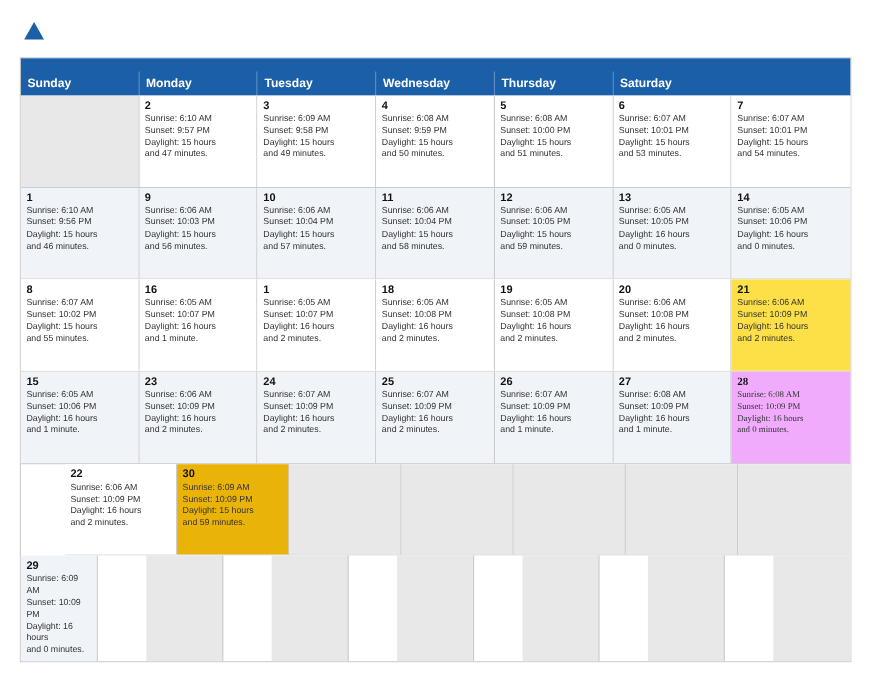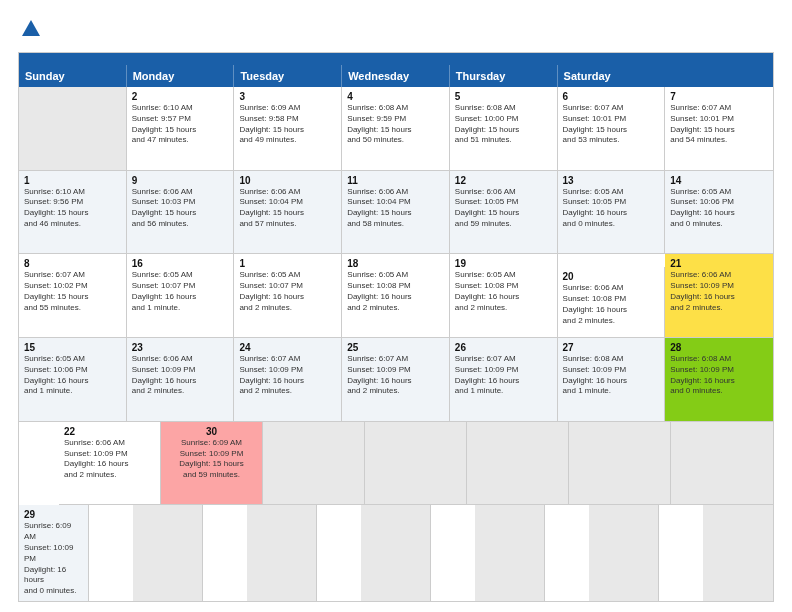--- a/index.html
+++ b/index.html
@@ -222,21 +222,21 @@
             <div class="day-info">Sunrise: 6:05 AM<br>Sunset: 10:07 PM<br>Daylight: 16 hours<br>and 2 minutes.</div>
           </div>
           <div class="cal-cell" style="background: rgb(255, 255, 255);">
             <span class="day-num">18</span>
             <div class="day-info">Sunrise: 6:05 AM<br>Sunset: 10:08 PM<br>Daylight: 16 hours<br>and 2 minutes.</div>
           </div>
           <div class="cal-cell" style="background: rgb(255, 255, 255);">
             <span class="day-num">19</span>
             <div class="day-info">Sunrise: 6:05 AM<br>Sunset: 10:08 PM<br>Daylight: 16 hours<br>and 2 minutes.</div>
           </div>
-          <div class="cal-cell" style="background: rgb(255, 255, 255); margin-top: 13px;">
+          <div class="cal-cell" style="background: rgb(255, 255, 255);">
             <span class="day-num">20</span>
             <div class="day-info">Sunrise: 6:06 AM<br>Sunset: 10:08 PM<br>Daylight: 16 hours<br>and 2 minutes.</div>
           </div>
           <div class="cal-cell" style="background: #fde047;">
             <span class="day-num">21</span>
             <div class="day-info">Sunrise: 6:06 AM<br>Sunset: 10:09 PM<br>Daylight: 16 hours<br>and 2 minutes.</div>
           </div>
         </div>
         <div class="cal-row" style="background: rgb(240, 244, 248);">
           <div class="cal-cell" style="background: rgb(240, 244, 248);">
@@ -256,31 +256,31 @@
             <div class="day-info">Sunrise: 6:07 AM<br>Sunset: 10:09 PM<br>Daylight: 16 hours<br>and 2 minutes.</div>
           </div>
           <div class="cal-cell" style="background: rgb(240, 244, 248);">
             <span class="day-num">26</span>
             <div class="day-info">Sunrise: 6:07 AM<br>Sunset: 10:09 PM<br>Daylight: 16 hours<br>and 1 minute.</div>
           </div>
           <div class="cal-cell" style="background: rgb(240, 244, 248);">
             <span class="day-num">27</span>
             <div class="day-info">Sunrise: 6:08 AM<br>Sunset: 10:09 PM<br>Daylight: 16 hours<br>and 1 minute.</div>
           </div>
-          <div class="cal-cell" style="background: #84cc16;">
+          <div class="cal-cell" style="background: #f0abfc; font-family: Liberation Serif, serif;">
             <span class="day-num">28</span>
             <div class="day-info">Sunrise: 6:08 AM<br>Sunset: 10:09 PM<br>Daylight: 16 hours<br>and 0 minutes.</div>
           </div>
         </div>
         <div class="cal-row" style="background: rgb(255, 255, 255); margin-left: 40px;">
           <div class="cal-cell" style="background: rgb(255, 255, 255);">
             <span class="day-num">22</span>
             <div class="day-info">Sunrise: 6:06 AM<br>Sunset: 10:09 PM<br>Daylight: 16 hours<br>and 2 minutes.</div>
           </div>
-          <div class="cal-cell" style="background: #fca5a5; text-align: center;">
+          <div class="cal-cell" style="background: #eab308;">
             <span class="day-num">30</span>
             <div class="day-info">Sunrise: 6:09 AM<br>Sunset: 10:09 PM<br>Daylight: 15 hours<br>and 59 minutes.</div>
           </div>
           <div class="cal-cell empty" style="background: rgb(232, 232, 232);"></div>
           <div class="cal-cell empty" style="background: rgb(232, 232, 232);"></div>
           <div class="cal-cell empty" style="background: rgb(232, 232, 232);"></div>
           <div class="cal-cell empty" style="background: rgb(232, 232, 232);"></div>
           <div class="cal-cell empty" style="background: rgb(232, 232, 232);"></div>
         </div>
         <div class="cal-row" style="background: rgb(255, 255, 255); gap: 44px;">

